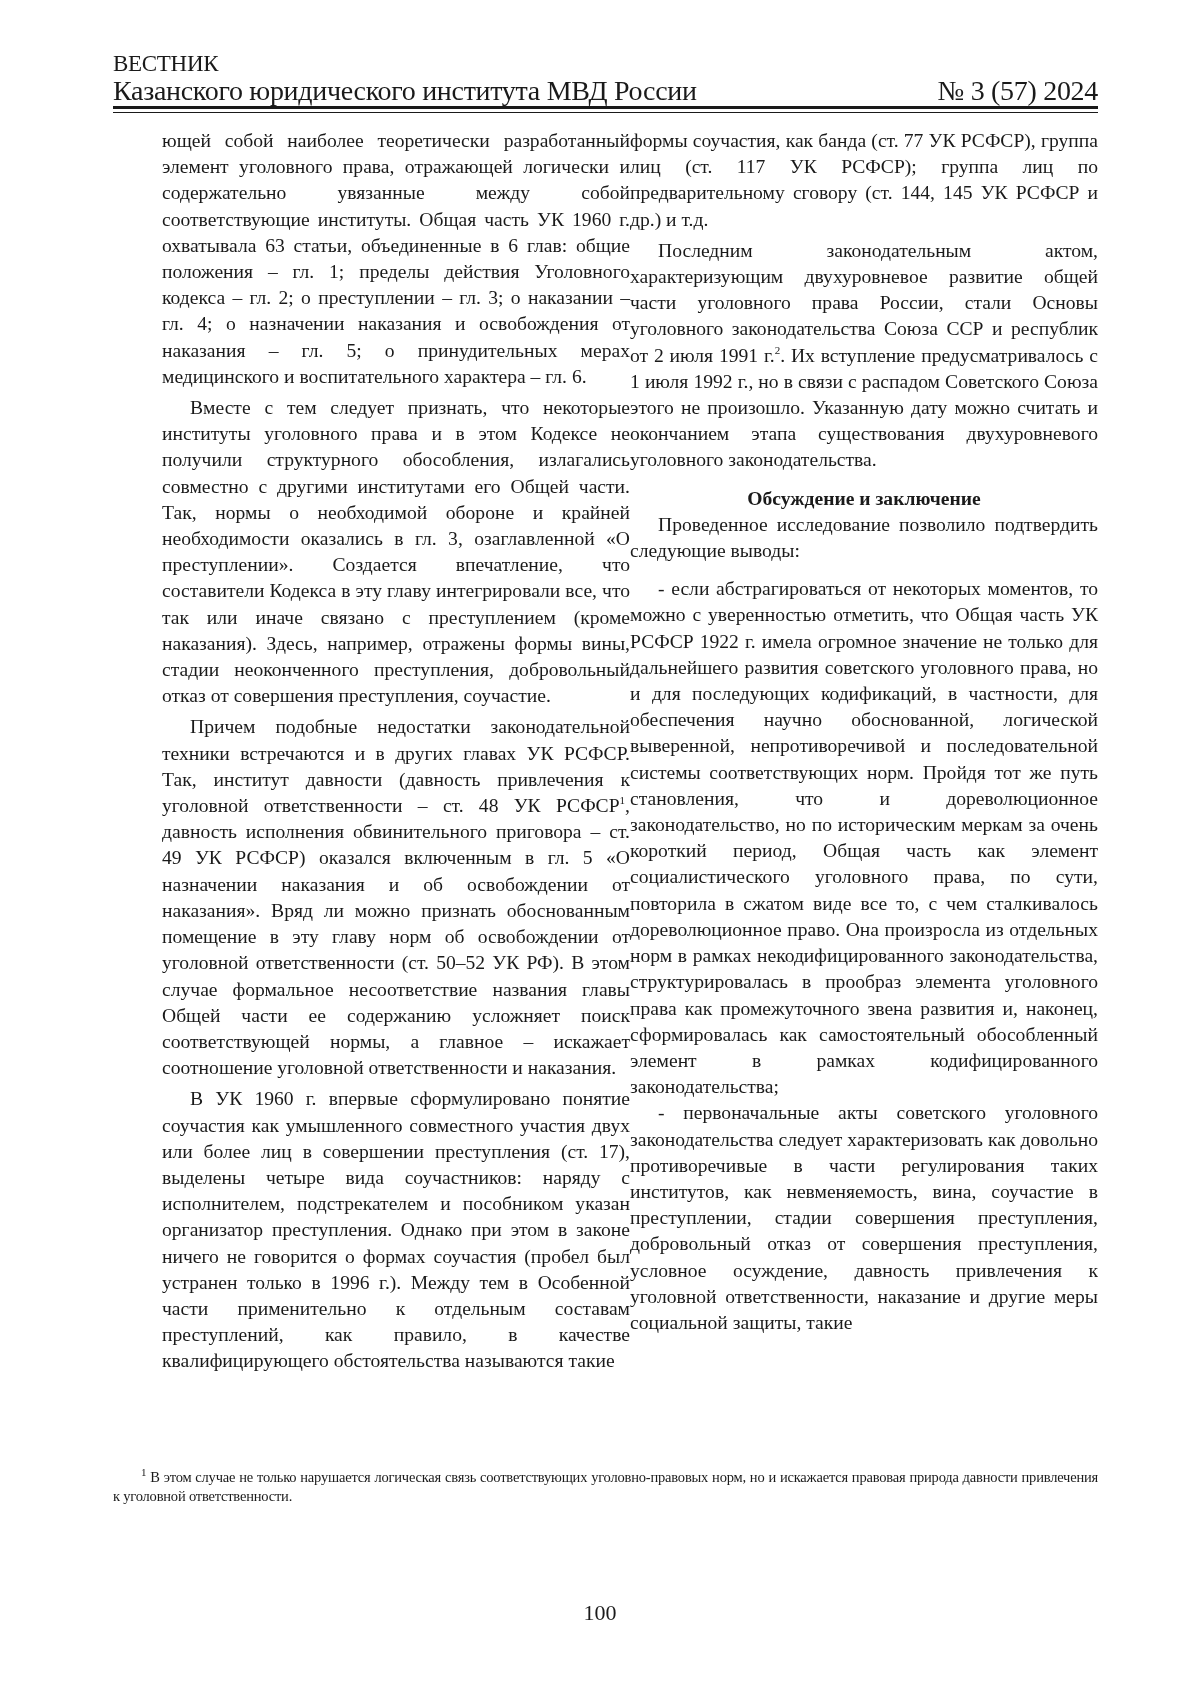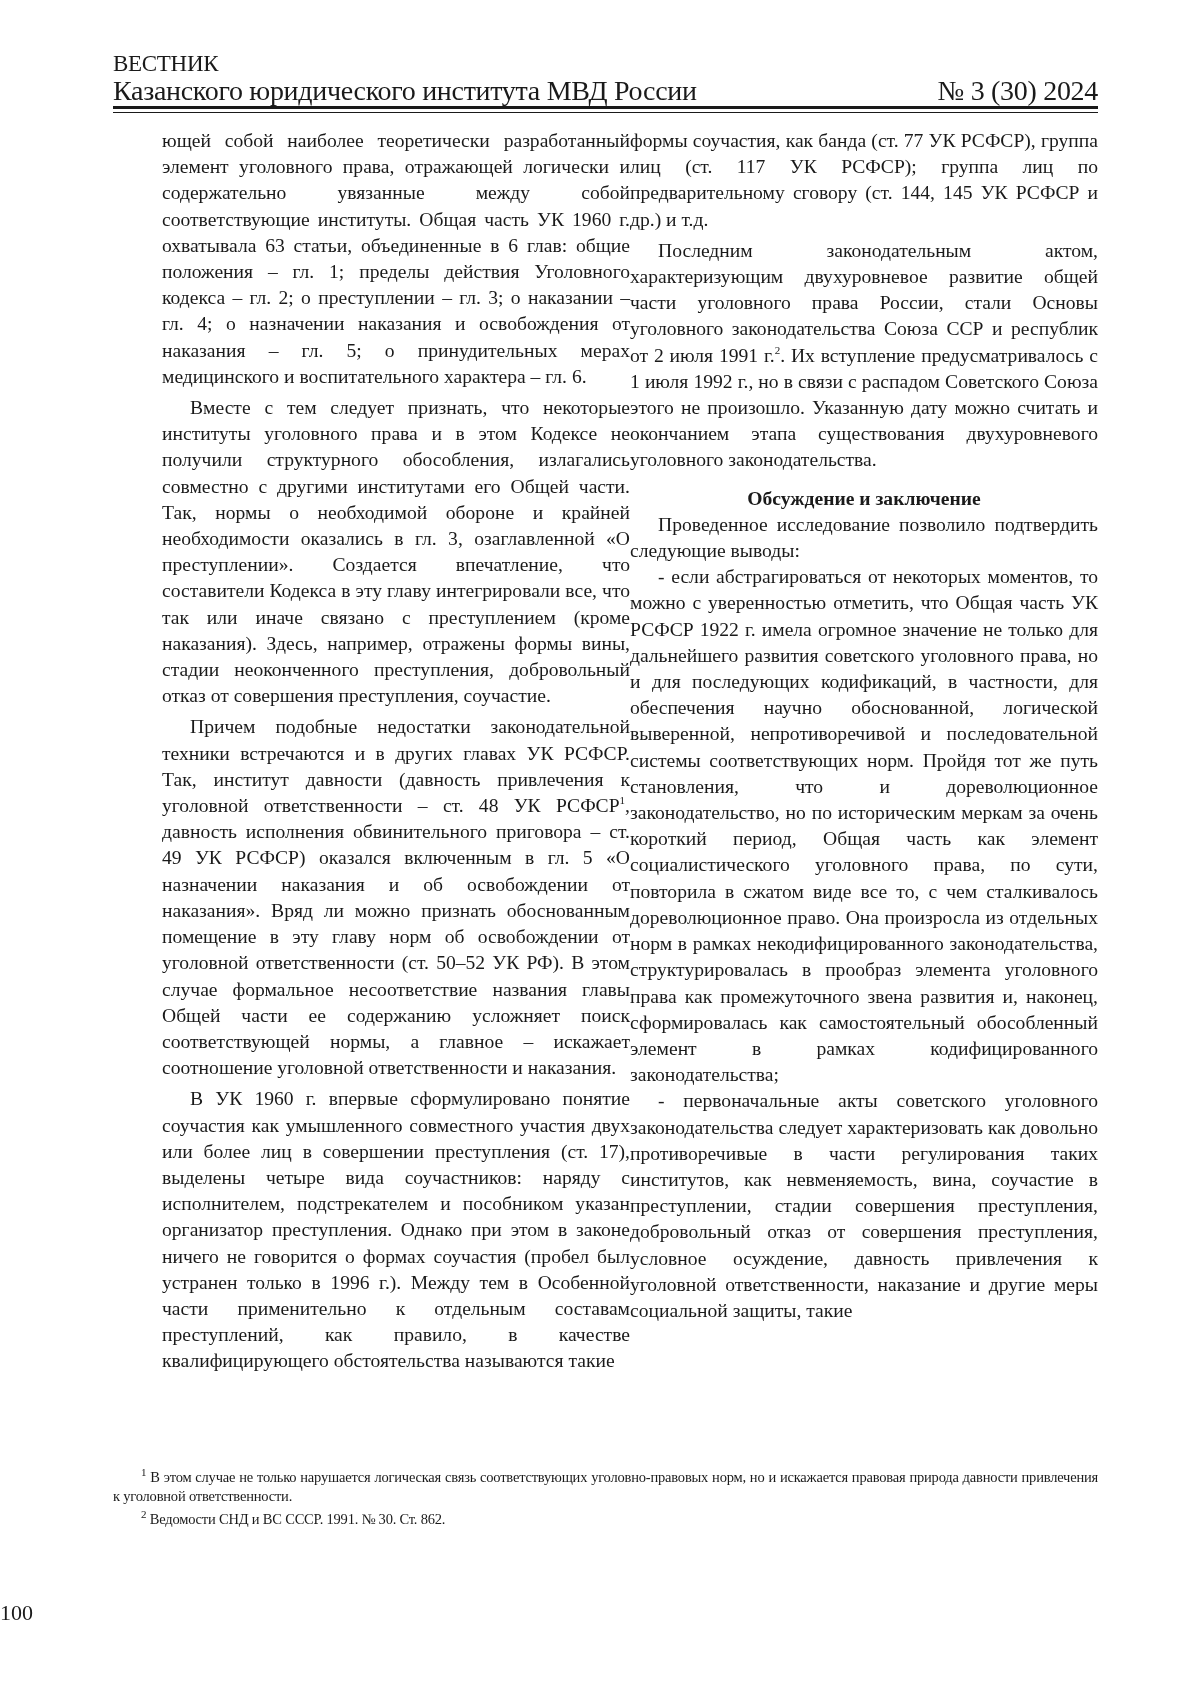--- a/index.html
+++ b/index.html
@@ -17,54 +17,53 @@
   .col { width: 468px; font-size: 19.6px; line-height: 26.2px; text-align: justify;
          hyphens: manual; }
   .col p { margin: 0 0 5px 0; text-indent: 28px; }
   .col p.noindent { text-indent: 0; }
   .col h3 { margin: 12px 0 0 0; font-size: 19.6px; line-height: 26.2px; font-weight: bold;
             text-align: center; }
   sup { font-size: 11px; line-height: 0; vertical-align: super; }
   .footnotes { position: absolute; left: 113px; top: 1468px; width: 985px;
                font-size: 14.5px; line-height: 19px; text-align: justify; letter-spacing: -0.2px; }
   .footnotes p { margin: 0 0 4px 0; text-indent: 28px; }
-  .page-number { position: absolute; left: 0; width: 1200px; top: 1600px; text-align: left;
+  .page-number { position: absolute; left: 0; width: 1200px; top: 1600px; text-align: center;
                  font-size: 22px; }
 </style>
 </head>
 <body>
 
 <div class="page">
 
   <div class="header">
     <div class="journal-name">ВЕСТНИК</div>
     <div class="journal-sub-row">
       <span>Казанского юридического института МВД России</span>
-      <span>№ 3 (30) 2024</span>
+      <span>№ 3 (57) 2024</span>
     </div>
   </div>
   <div class="rule"></div>
 
   <div class="columns">
     <div class="col">
       <p class="noindent">ющей собой наиболее теоретически разработанный элемент уголовного права, отражающей логически и содержательно увязанные между собой соответствующие институты. Общая часть УК 1960 г. охватывала 63 статьи, объединенные в 6 глав: общие положения – гл. 1; пределы действия Уголовного кодекса – гл. 2; о преступлении – гл. 3; о наказании – гл. 4; о назначении наказания и освобождения от наказания – гл. 5; о принудительных мерах медицинского и воспитательного характера – гл. 6.</p>
       <p>Вместе с тем следует признать, что некоторые институты уголовного права и в этом Кодексе не получили структурного обособления, излагались совместно с другими институтами его Общей части. Так, нормы о необходимой обороне и крайней необходимости оказались в гл. 3, озаглавленной «О преступлении». Создается впечатление, что составители Кодекса в эту главу интегрировали все, что так или иначе связано с преступлением (кроме наказания). Здесь, например, отражены формы вины, стадии неоконченного преступления, добровольный отказ от совершения преступления, соучастие.</p>
       <p><span>Причем подобные недостатки законодательной техники встречаются и в других главах УК РСФСР. Так, институт давности (давность привлечения к уголовной ответственности – ст. 48 УК РСФСР</span><sup>1</sup><span>, давность исполнения обвинительного приговора – ст. 49 УК РСФСР) оказался включенным в гл. 5 «О назначении наказания и об освобождении от наказания». Вряд ли можно признать обоснованным помещение в эту главу норм об освобождении от уголовной ответственности (ст. 50–52 УК РФ). В этом случае формальное несоответствие названия главы Общей части ее содержанию усложняет поиск соответствующей нормы, а главное – искажает соотношение уголовной ответственности и наказания.</span></p>
       <p>В УК 1960 г. впервые сформулировано понятие соучастия как умышленного совместного участия двух или более лиц в совершении преступления (ст. 17), выделены четыре вида соучастников: наряду с исполнителем, подстрекателем и пособником указан организатор преступления. Однако при этом в законе ничего не говорится о формах соучастия (пробел был устранен только в 1996 г.). Между тем в Особенной части применительно к отдельным составам преступлений, как правило, в качестве квалифицирующего обстоятельства называются такие</p>
     </div>
 
     <div class="col">
       <p class="noindent">формы соучастия, как банда (ст. 77 УК РСФСР), группа лиц (ст. 117 УК РСФСР); группа лиц по предварительному сговору (ст. 144, 145 УК РСФСР и др.) и т.д.</p>
       <p><span>Последним законодательным актом, характеризующим двухуровневое развитие общей части уголовного права России, стали Основы уголовного законодательства Союза ССР и республик от 2 июля 1991 г.</span><sup>2</sup><span>. Их вступление предусматривалось с 1 июля 1992 г., но в связи с распадом Советского Союза этого не произошло. Указанную дату можно считать и окончанием этапа существования двухуровневого уголовного законодательства.</span></p>
       <h3>Обсуждение и заключение</h3>
-      <p style="margin-bottom:0">Проведенное исследование позволило подтвердить следующие выводы:</p>
+      <p style="margin-bottom:12px">Проведенное исследование позволило подтвердить следующие выводы:</p>
       <p style="margin-bottom:0">- если абстрагироваться от некоторых моментов, то можно с уверенностью отметить, что Общая часть УК РСФСР 1922 г. имела огромное значение не только для дальнейшего развития советского уголовного права, но и для последующих кодификаций, в частности, для обеспечения научно обоснованной, логической выверенной, непротиворечивой и последовательной системы соответствующих норм. Пройдя тот же путь становления, что и дореволюционное законодательство, но по историческим меркам за очень короткий период, Общая часть как элемент социалистического уголовного права, по сути, повторила в сжатом виде все то, с чем сталкивалось дореволюционное право. Она произросла из отдельных норм в рамках некодифицированного законодательства, структурировалась в прообраз элемента уголовного права как промежуточного звена развития и, наконец, сформировалась как самостоятельный обособленный элемент в рамках кодифицированного законодательства;</p>
       <p>- первоначальные акты советского уголовного законодательства следует характеризовать как довольно противоречивые в части регулирования таких институтов, как невменяемость, вина, соучастие в преступлении, стадии совершения преступления, добровольный отказ от совершения преступления, условное осуждение, давность привлечения к уголовной ответственности, наказание и другие меры социальной защиты, такие</p>
     </div>
   </div>
 
   <div class="footnotes">
     <p><sup>1</sup><span> В этом случае не только нарушается логическая связь соответствующих уголовно-правовых норм, но и искажается правовая природа давности привлечения к уголовной ответственности.</span></p>
-    <p><sup>2</sup><span> Ведомости СНД и ВС СССР. 1991. № 30. Ст. 862.</span></p>
   </div>
 
   <div class="page-number">100</div>
 </div>
 
 </body></html>

